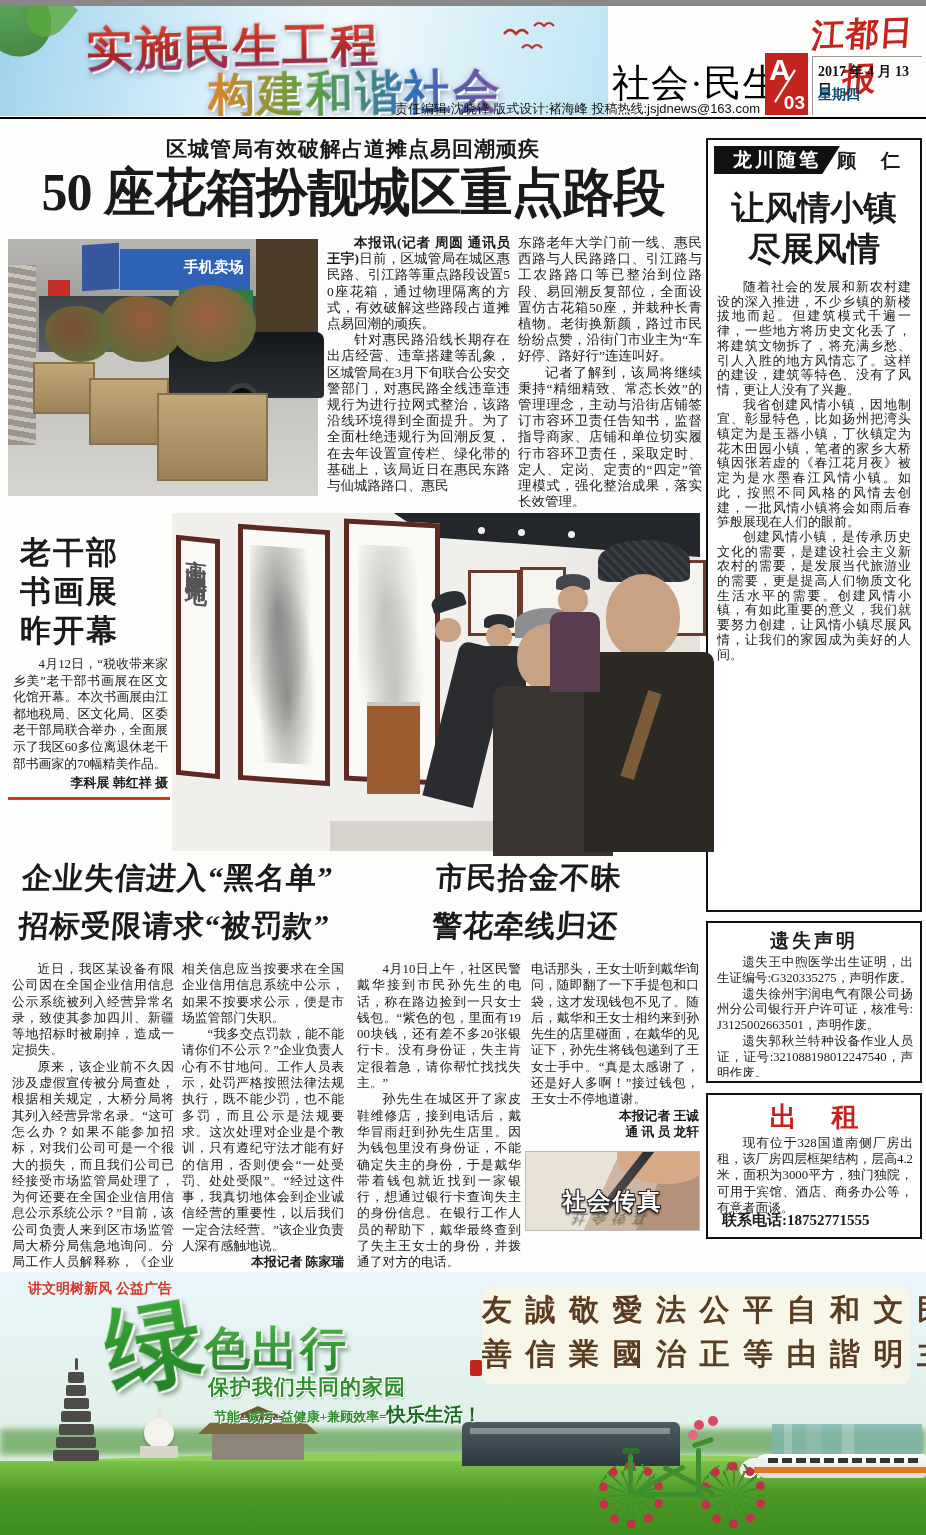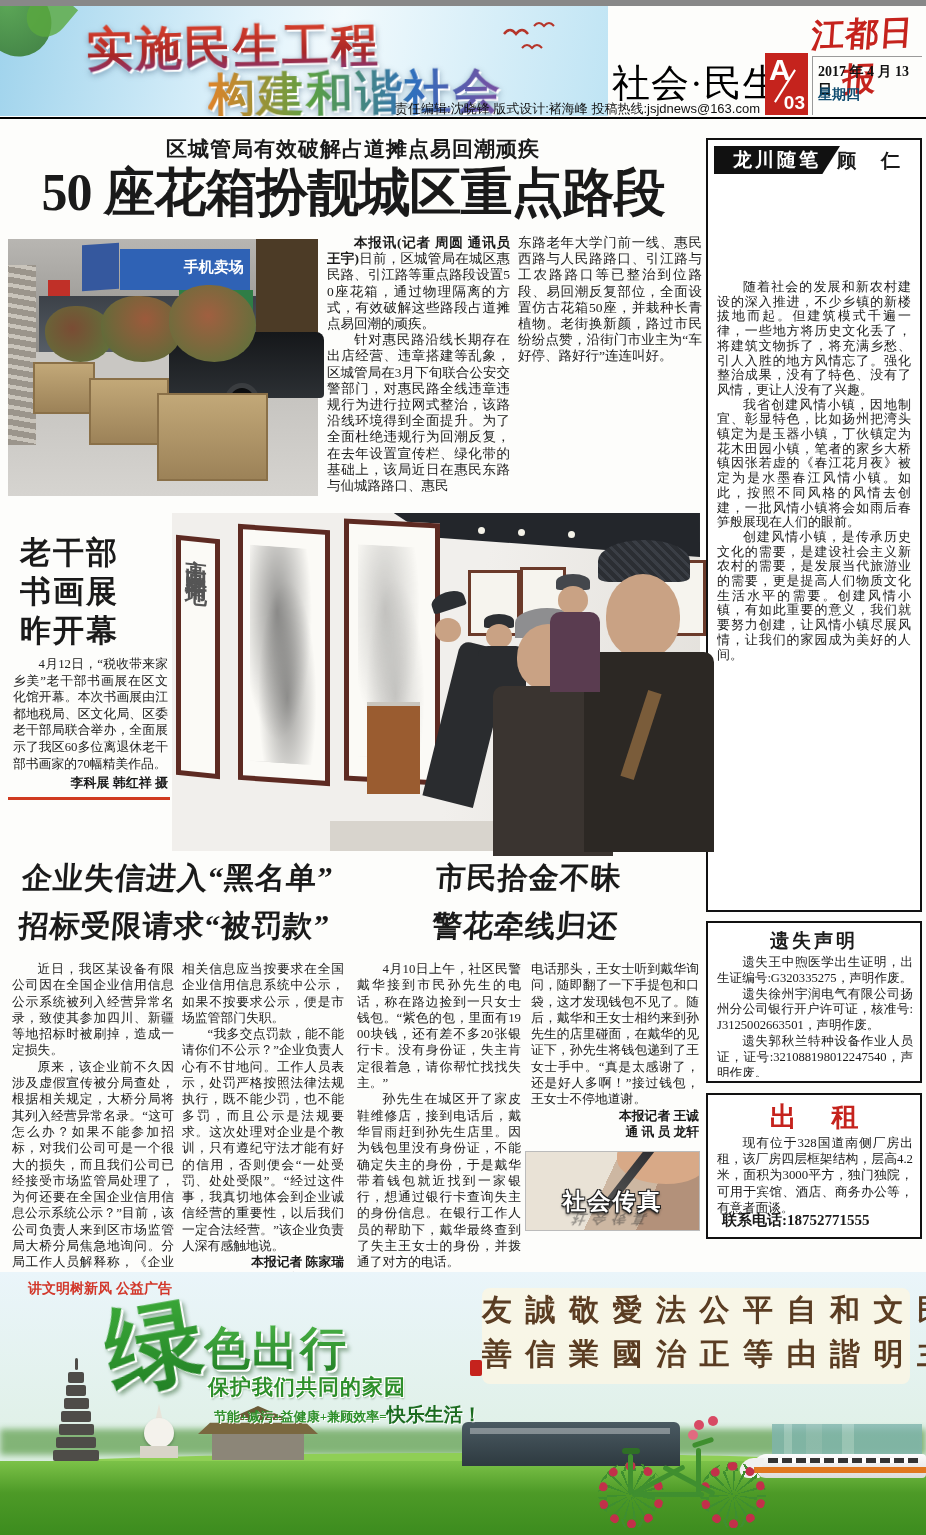--- a/index.html
+++ b/index.html
@@ -222,27 +222,32 @@
     <div class="planter" style="left:26%;top:54%;width:26%;height:26%"></div>
     <div class="planter" style="left:48%;top:60%;width:36%;height:34%"></div>
   </div>
 
   <div class="abs lead-col jt hide-ov" style="left:327px;width:183px">
     <p><b>本报讯(记者 周圆 通讯员 王宇)</b><span>日前，区城管局在城区惠民路、引江路等重点路段设置50座花箱，通过物理隔离的方式，有效破解这些路段占道摊点易回潮的顽疾。</span></p>
     <p>针对惠民路沿线长期存在出店经营、违章搭建等乱象，区城管局在3月下旬联合公安交警部门，对惠民路全线违章违规行为进行拉网式整治，该路沿线环境得到全面提升。为了全面杜绝违规行为回潮反复，在去年设置宣传栏、绿化带的基础上，该局近日在惠民东路与仙城路路口、惠民</p>
   </div>
   <div class="abs lead-col jt hide-ov" style="left:518px;width:184px">
     <p class="noind">东路老年大学门前一线、惠民西路与人民路路口、引江路与工农路路口等已整治到位路段、易回潮反复部位，全面设置仿古花箱50座，并栽种长青植物。老街换新颜，路过市民纷纷点赞，沿街门市业主为“车好停、路好行”连连叫好。</p>
+    <p>记者了解到，该局将继续秉持“精细精致、常态长效”的管理理念，主动与沿街店铺签订市容环卫责任告知书，监督指导商家、店铺和单位切实履行市容环卫责任，采取定时、定人、定岗、定责的“四定”管理模式，强化整治成果，落实长效管理。</p>
   </div>
 
   <div class="abs essay-box">
     <div class="essay-bar">龙川随笔</div>
     <div class="essay-author">顾 仁</div>
+    <div class="essay-title">
+      <div>让风情小镇</div>
+      <div>尽展风情</div>
+    </div>
     <div class="essay-body jt">
-      <p>随着社会的发展和新农村建设的深入推进，不少乡镇的新楼拔地而起。但建筑模式千遍一律，一些地方将历史文化丢了，将建筑文物拆了，将充满乡愁、引人入胜的地方风情忘了。强化整治成果，没有了特色、没有了风情，更让人没有了兴趣。</p>
+      <p>随着社会的发展和新农村建设的深入推进，不少乡镇的新楼拔地而起。但建筑模式千遍一律，一些地方将历史文化丢了，将建筑文物拆了，将充满乡愁、引人入胜的地方风情忘了。这样的建设，建筑等特色、没有了风情，更让人没有了兴趣。</p>
       <p>我省创建风情小镇，因地制宜、彰显特色，比如扬州把湾头镇定为是玉器小镇，丁伙镇定为花木田园小镇，笔者的家乡大桥镇因张若虚的《春江花月夜》被定为是水墨春江风情小镇。如此，按照不同风格的风情去创建，一批风情小镇将会如雨后春笋般展现在人们的眼前。</p>
       <p>创建风情小镇，是传承历史文化的需要，是建设社会主义新农村的需要，是发展当代旅游业的需要，更是提高人们物质文化生活水平的需要。创建风情小镇，有如此重要的意义，我们就要努力创建，让风情小镇尽展风情，让我们的家园成为美好的人间。</p>
     </div>
   </div>
 
   <div class="abs exh-title">
     <div>老干部</div>
     <div>书画展</div>
     <div>昨开幕</div>
   </div>

